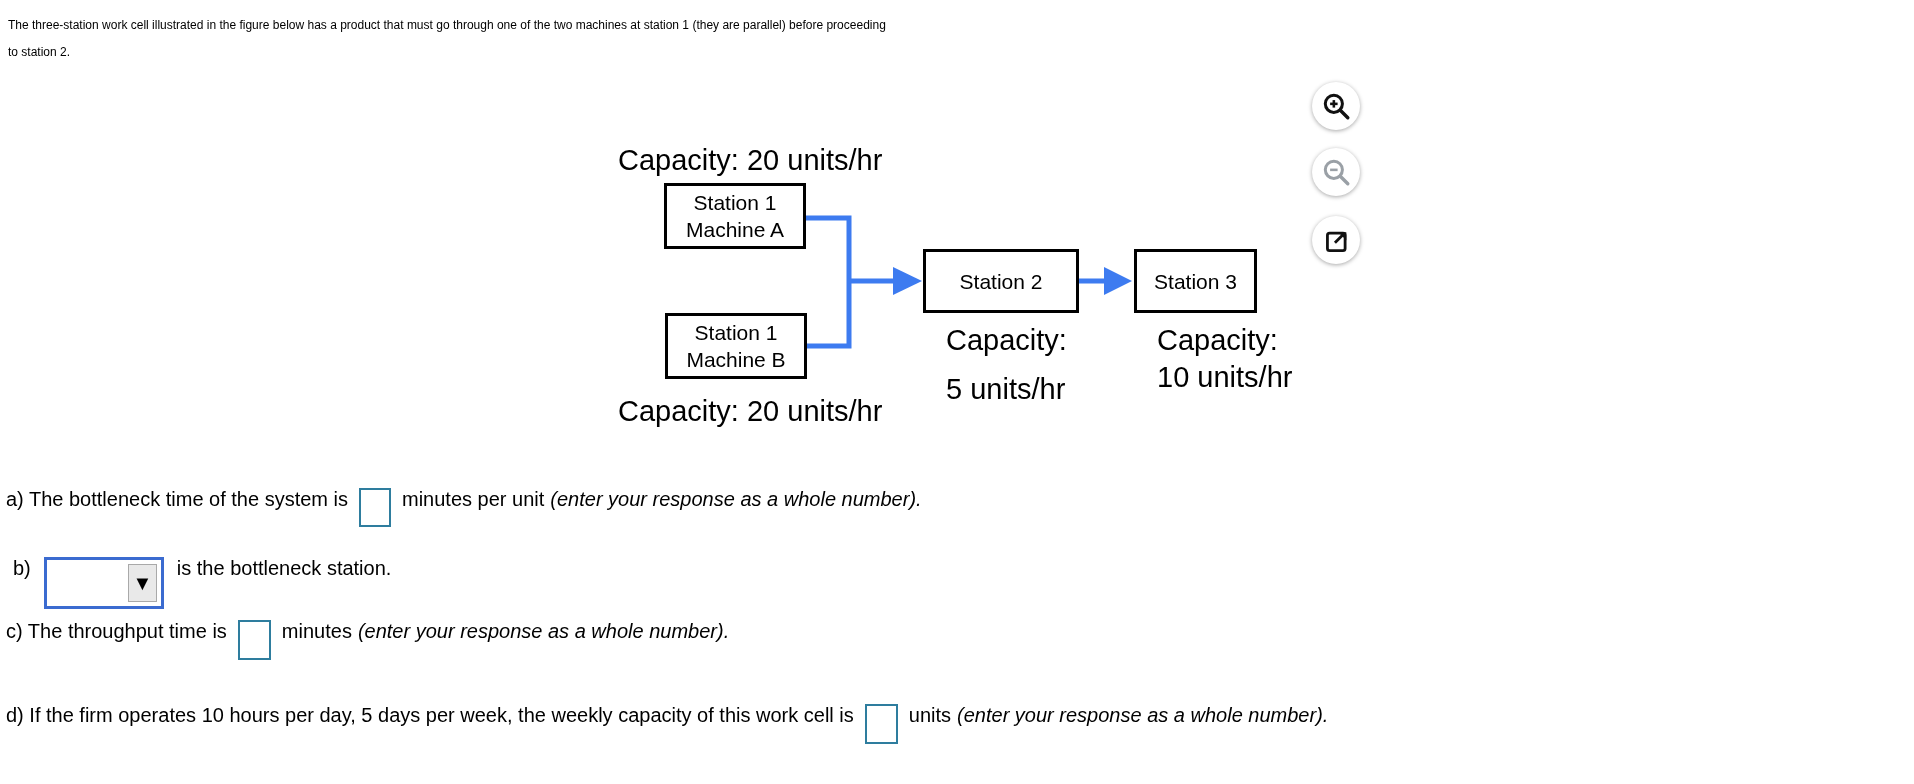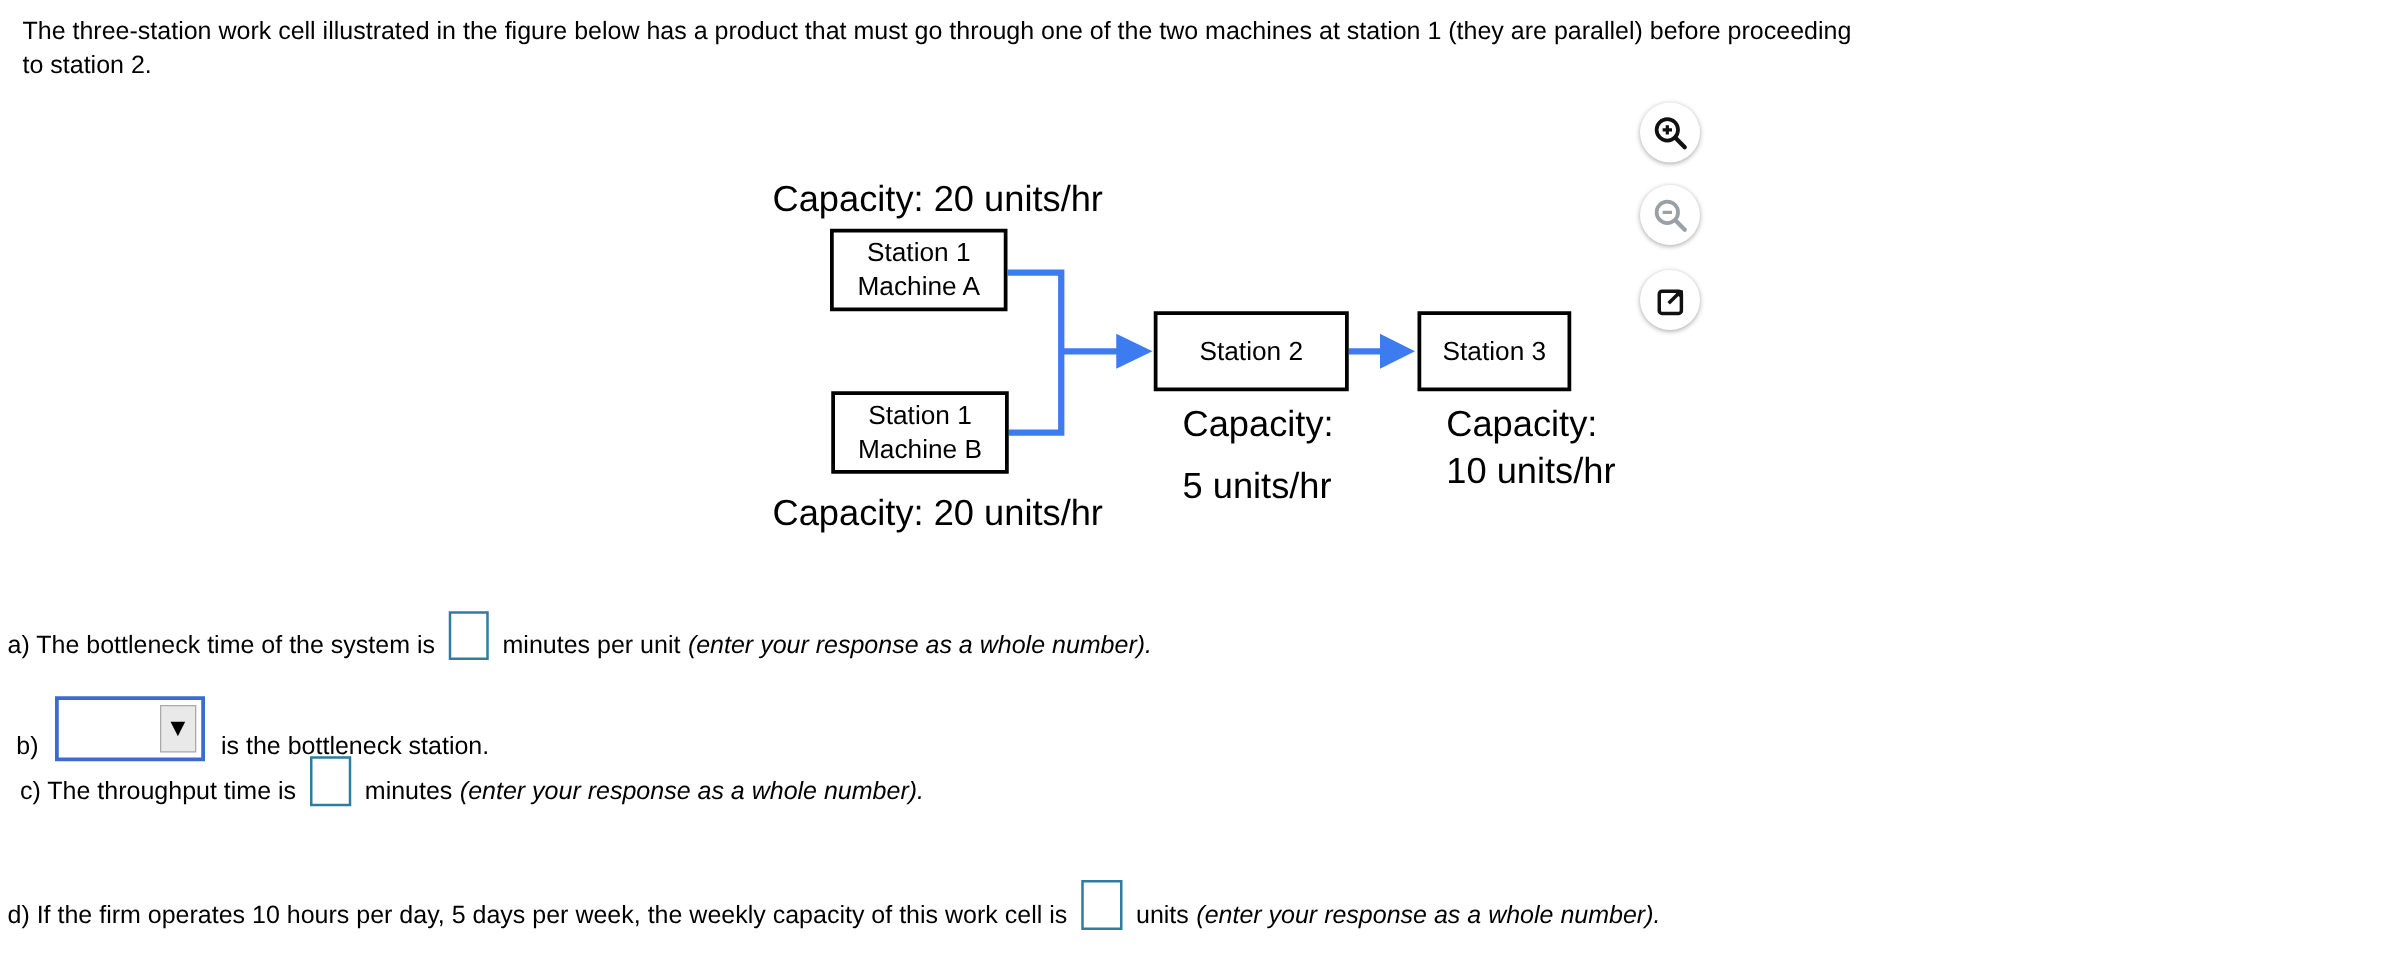--- a/index.html
+++ b/index.html
@@ -6,37 +6,37 @@
     --arrow-blue:#3D7BF0;
     --input-border:#2E7D9E;
     --dd-border:#3B6BD0;
   }
   *{box-sizing:border-box;}
   html,body{margin:0;padding:0;background:#fff;}
   body{font-family:"Liberation Sans","DejaVu Sans",sans-serif;color:#000;}
   #canvas{position:relative;width:1914px;height:784px;background:#fff;overflow:hidden;}
 
   
-  .intro-line{position:absolute;left:18px;font-size:20px;line-height:27px;white-space:nowrap;}
+  .intro-line{position:absolute;left:8px;font-size:12px;line-height:27px;white-space:nowrap;}
 
   
   #connector-svg{position:absolute;left:0;top:0;width:1914px;height:784px;pointer-events:none;z-index:1;}
   #connector-svg .c-line{stroke:var(--arrow-blue);stroke-width:5;fill:none;}
   #connector-svg .c-head{fill:var(--arrow-blue);stroke:none;}
   .node-box{position:absolute;border:3px solid #000;background:#fff;display:flex;flex-direction:column;
     justify-content:center;font-size:21px;line-height:27px;text-align:center;z-index:2;}
   .fig-label{position:absolute;font-size:29px;white-space:nowrap;z-index:2;}
 
   
   .icon-circle{position:absolute;width:48px;height:48px;border-radius:50%;background:#fff;
     box-shadow:0 1px 4px rgba(0,0,0,.35);display:flex;align-items:center;justify-content:center;
     cursor:pointer;z-index:3;}
 
   
-  .qrow{position:absolute;display:flex;align-items:flex-end;font-size:20px;white-space:pre;}
+  .qrow{position:absolute;display:flex;align-items:flex-start;font-size:20px;white-space:pre;}
   .qrow em{margin-left:6px;}
   .ans-input{width:33px;height:40px;border:2.5px solid var(--input-border);background:#fff;
     margin:0 11px;padding:0;font-size:20px;text-align:center;outline:none;border-radius:0;}
   .ans-input.small{width:32px;height:39px;}
   .dropdown{position:relative;width:120px;height:52px;border:3px solid var(--dd-border);
     background:#fff;margin:0 13px;cursor:pointer;}
   .dd-value{position:absolute;left:6px;top:12px;font-size:20px;}
   .dd-btn{position:absolute;top:4px;bottom:4px;right:4px;width:29px;background:#e9e9e9;
     border:1px solid #a9a9a9;display:flex;align-items:center;justify-content:center;
     font-size:20px;color:#000;}
@@ -117,21 +117,21 @@
     <span>b)</span>
     <div class="dropdown">
       <span class="dd-value"></span>
       <span class="dd-btn">
         <span>▼</span>
       </span>
     </div>
     <span>is the bottleneck station.</span>
   </div>
 
-  <div class="qrow" style="left:6px;top:605px;height:40px;margin-left:10px;">
+  <div class="qrow" style="left:6px;top:620px;height:40px;">
     <span>c) The throughput time is</span>
     <input class="ans-input" type="text" value="" style="">
     <span>minutes</span>
     <em>(enter your response as a whole number).</em>
   </div>
 
   <div class="qrow" style="left:6px;top:704px;height:40px;">
     <span>d) If the firm operates 10 hours per day, 5 days per week, the weekly capacity of this work cell is</span>
     <input class="ans-input" type="text" value="" style="">
     <span>units</span>

